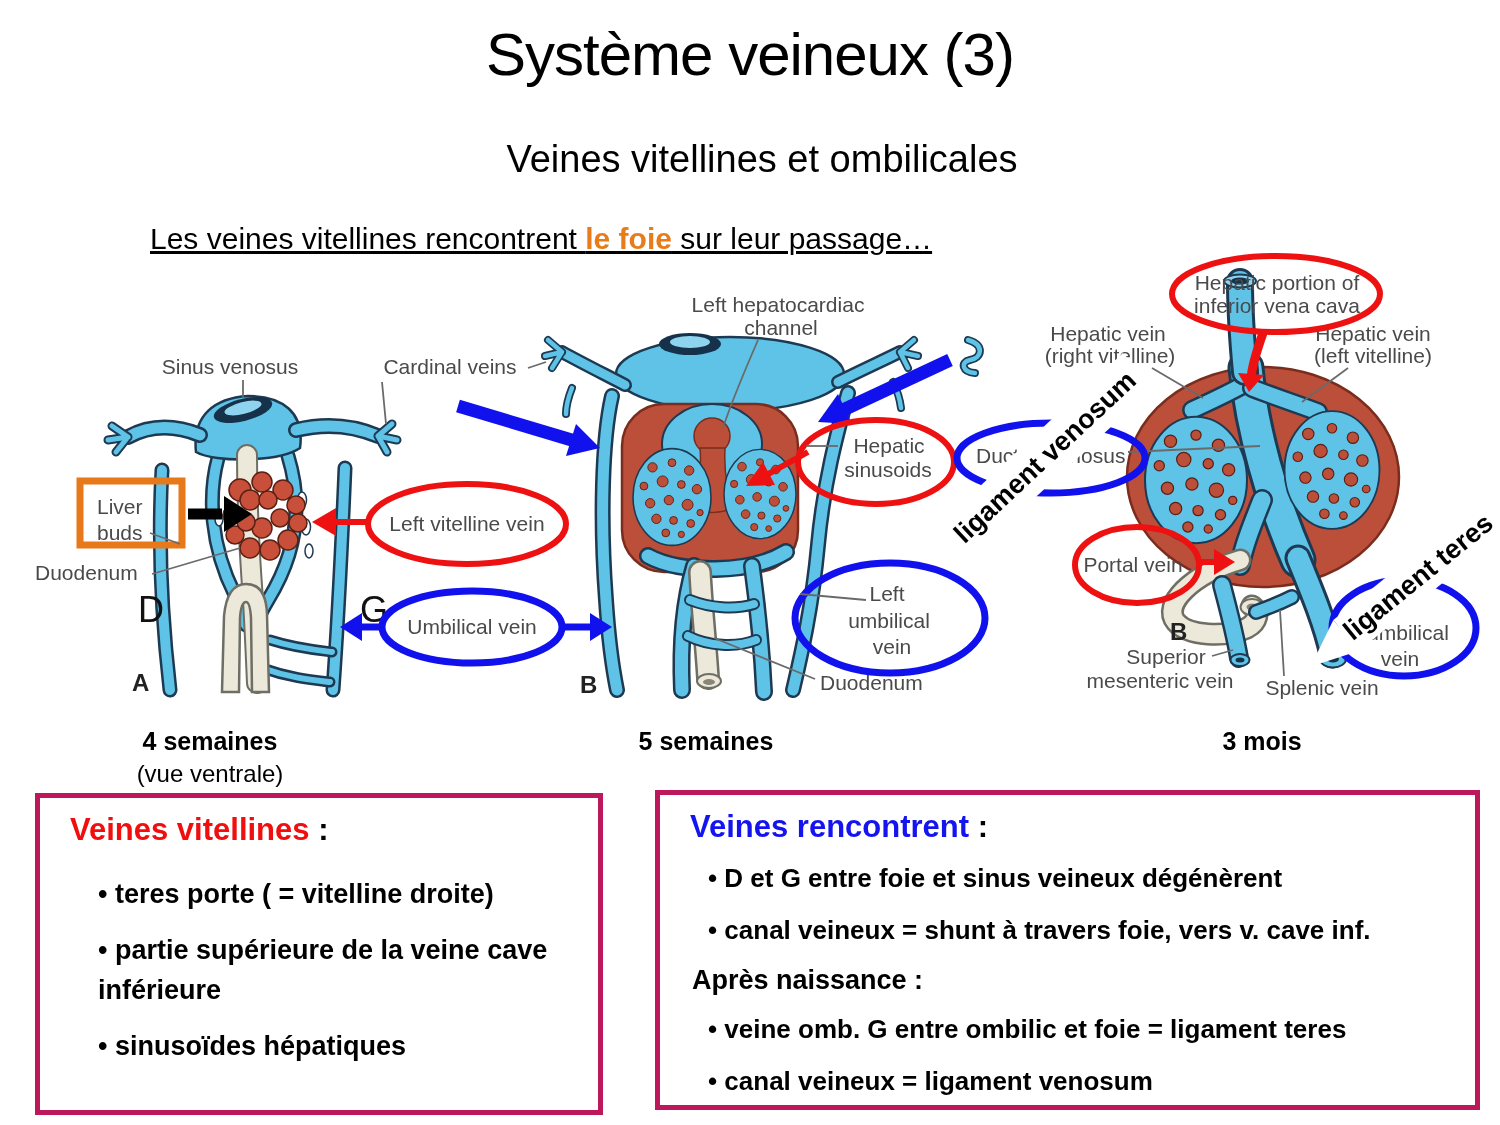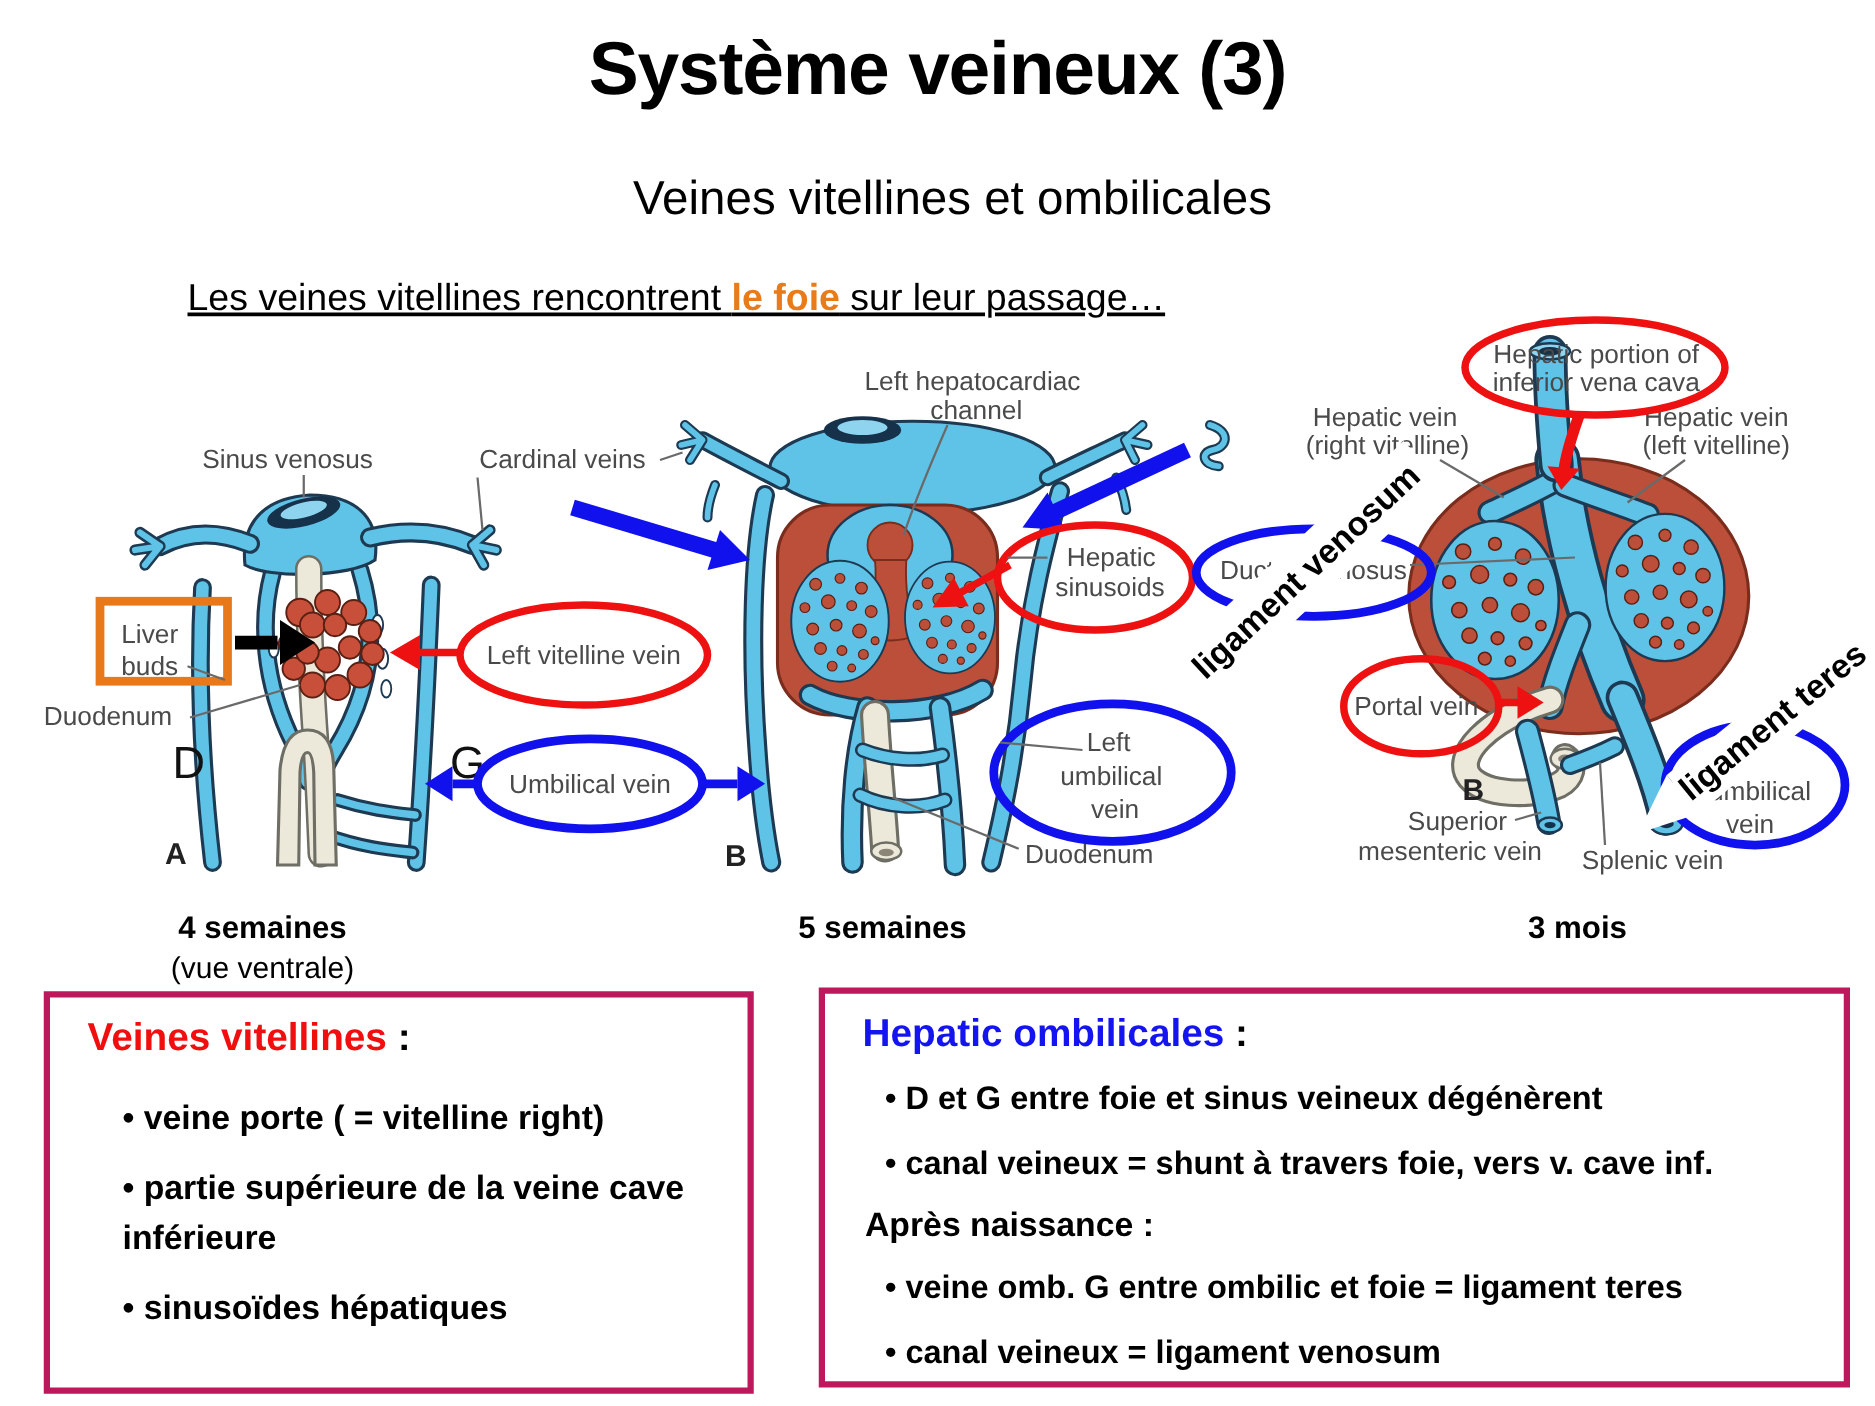--- a/index.html
+++ b/index.html
@@ -1,19 +1,19 @@
 <!DOCTYPE html>
 <html><head>
 <meta charset="utf-8">
 <style>
   html,body{margin:0;padding:0;background:#888;}
   .slide{position:relative;width:1500px;height:1125px;background:#ffffff;overflow:hidden;
          font-family:"Liberation Sans",sans-serif;color:#000;}
   .title{position:absolute;top:20px;left:0;width:1500px;text-align:center;
-         font-size:60px;font-weight:700;letter-spacing:-1px;}
+         font-size:60px;font-weight:400;letter-spacing:-1px;}
   .subtitle{position:absolute;top:138px;left:0;width:1500px;text-align:center;
          font-size:38px;font-weight:400;padding-left:12px;}
   .intro{position:absolute;top:222px;left:150px;font-size:30px;font-weight:400;text-decoration:underline;}
   .intro .hl{color:#e87c1a;font-weight:bold;}
   .fig{position:absolute;top:250px;left:0;width:1500px;height:545px;}
   
   .lbl{fill:#4a4a4a;font-size:21px;font-family:"Liberation Sans",sans-serif;}
   .lblb{fill:#111;font-size:36px;font-family:"Liberation Sans",sans-serif;}
   .letterAB{fill:#222;font-size:24px;font-weight:bold;}
   .cap{fill:#000;font-size:25px;font-weight:bold;text-anchor:middle;}
@@ -306,27 +306,27 @@
         <polygon points="-132,2 -85,-20 -85,20" fill="#ffffff"></polygon>
         <rect x="-85" y="-20" width="185" height="40" fill="#ffffff"></rect>
         <text class="rot" x="8" y="9" text-anchor="middle">ligament teres</text>
       </g>
       <text class="cap" x="1262" y="750">3 mois</text>
     </g>
   </svg>
 
   <div class="box box1">
     <div class="boxtitle"><span class="t">Veines vitellines</span><span class="c"> :</span></div>
-    <div class="bullet" style="margin-top:26px">veine porte ( = vitelline right)</div>
+    <div class="bullet" style="margin-top:26px">teres porte ( = vitelline droite)</div>
     <div class="bullet">partie supérieure de la veine cave inférieure</div>
     <div class="bullet">sinusoïdes hépatiques</div>
   </div>
 
   <div class="box box2">
-    <div class="boxtitle"><span class="t">Hepatic ombilicales</span><span class="c"> :</span></div>
+    <div class="boxtitle"><span class="t">Veines rencontrent</span><span class="c"> :</span></div>
     <div class="bullet">D et G entre foie et sinus veineux dégénèrent</div>
     <div class="bullet">canal veineux = shunt à travers foie, vers v. cave inf.</div>
     <div class="subhead">Après naissance :</div>
     <div class="bullet">veine omb. G entre ombilic et foie = ligament teres</div>
     <div class="bullet">canal veineux = ligament venosum</div>
   </div>
 
 </div>
 
 </body></html>

